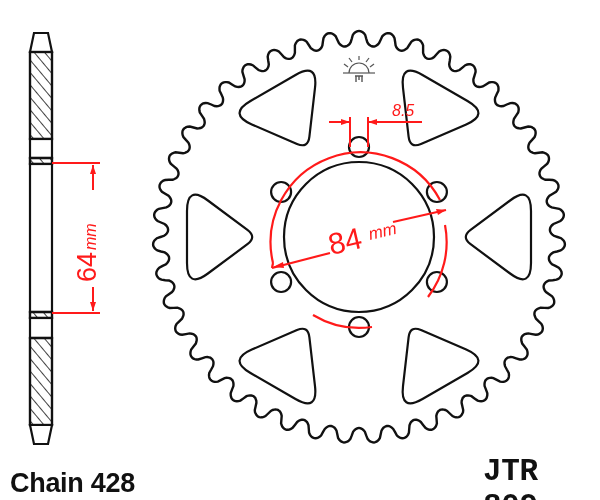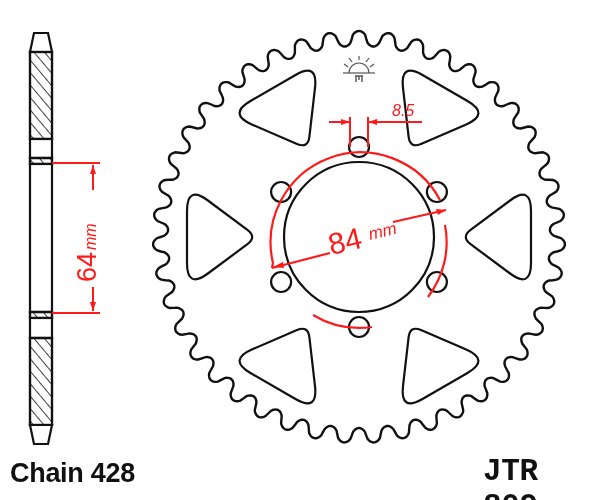--- a/index.html
+++ b/index.html
@@ -1,19 +1,19 @@
 <!DOCTYPE html>
 <html><head>
 <meta charset="utf-8">
 <style>
   html, body { margin: 0; padding: 0; background: #ffffff; }
   body { width: 600px; height: 500px; position: relative; overflow: hidden; font-family: "Liberation Sans", sans-serif; }
   svg { position: absolute; left: 0; top: 0; }
   .label { position: absolute; font-family: "Liberation Sans", sans-serif; font-weight: bold; color: #111; }
-  #chain-label { left: 10px; top: 458px; font-size: 27px; letter-spacing: -0.3px; }
+  #chain-label { left: 10px; top: 468px; font-size: 27px; letter-spacing: -0.3px; }
   #part-label { left: 483px; top: 454px; font-size: 31px; letter-spacing: -0.3px; font-family: Liberation Mono, monospace; }
   .dimtext { font-family: "Liberation Sans", sans-serif; fill: #ff1a1a; }
 </style>
 </head>
 <body>
 
 <svg id="drawing" width="600" height="500" viewBox="0 0 600 500">
 
   <g stroke="#111" stroke-width="2.2" fill="none">
     <defs>

